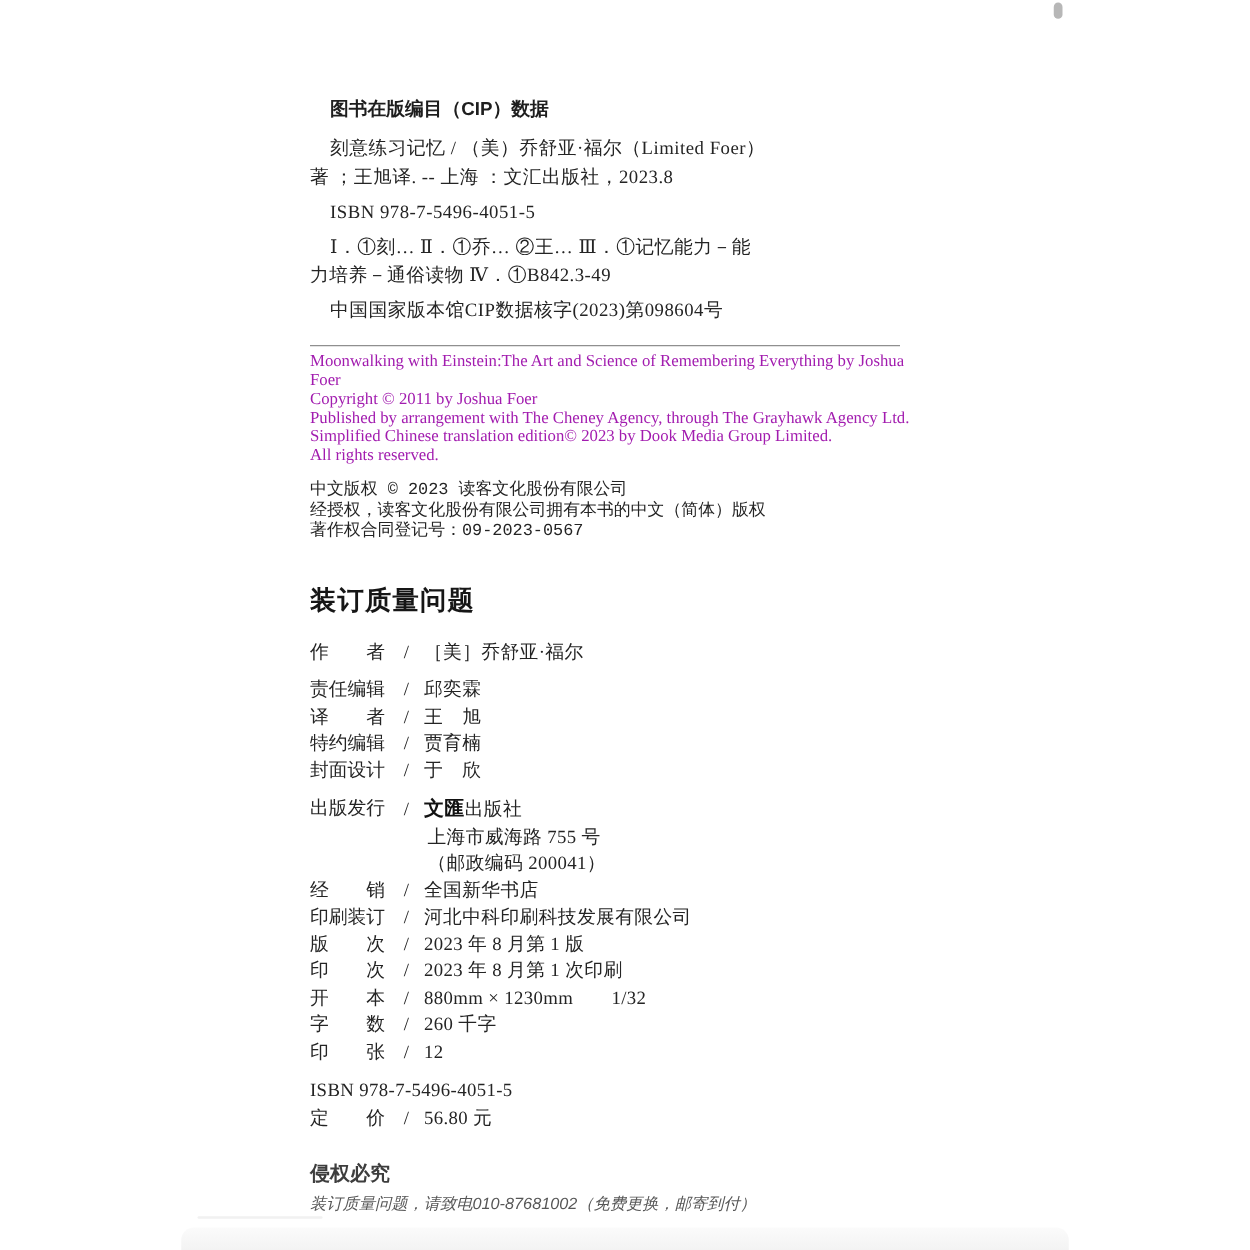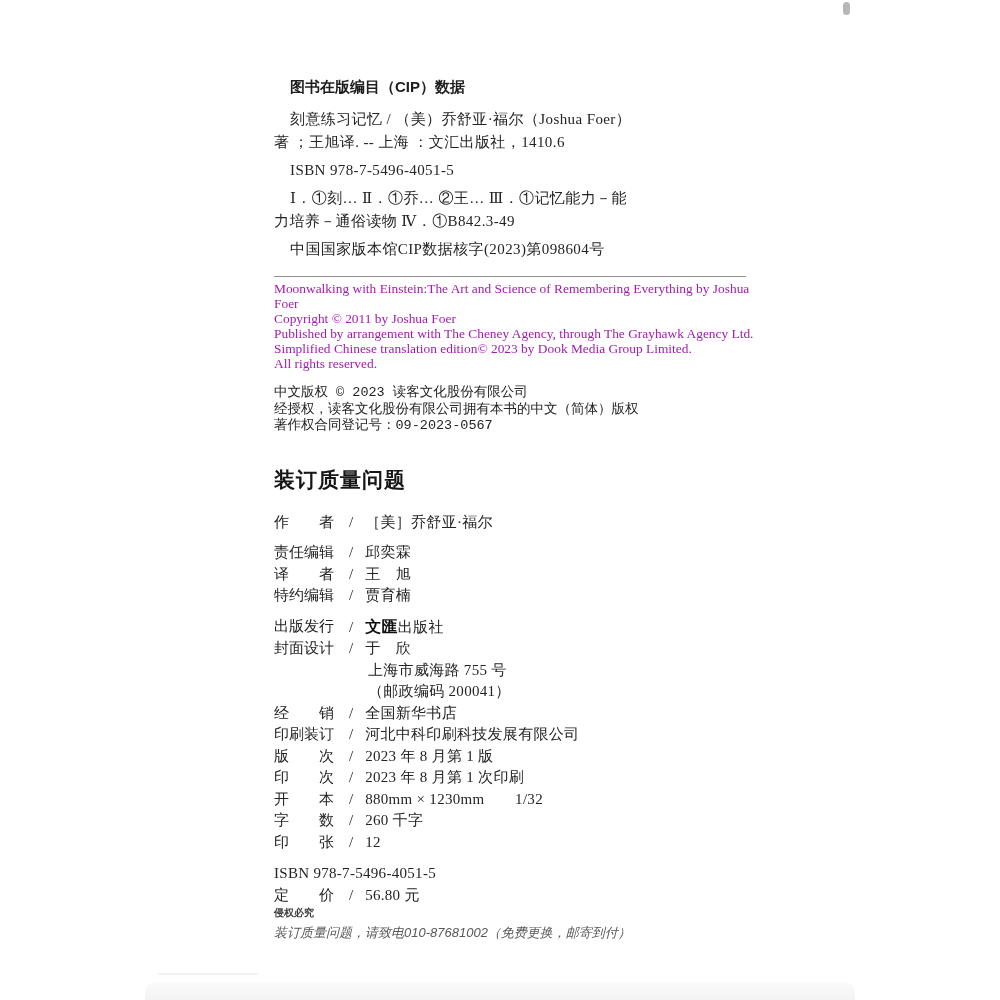--- a/index.html
+++ b/index.html
@@ -10,21 +10,21 @@
   .stage {
     position: relative;
     width: 1000px;
     height: 1000px;
     background: #ffffff;
     overflow: hidden;
     color: #222;
   }
   .content {
     position: absolute;
-    left: 274px;
+    left: 248px;
     top: 70px;
     width: 500px;
   }
 
   
   .cip-header {
     font-family: "Liberation Sans", "DejaVu Sans", sans-serif;
     font-weight: bold;
     font-size: 15px;
     color: #1e1e1e;
@@ -112,23 +112,24 @@
     letter-spacing: 0.3px;
   }
   .isbn-line {
     margin-top: 10px;
     line-height: 21.5px;
     letter-spacing: 0.3px;
   }
 
   
   .notice-title {
-    font-family: "Liberation Sans", "DejaVu Sans", sans-serif;
-    font-weight: bold;
-    font-size: 10px;
+    margin-top: 23px;
+    font-family: "Liberation Sans", "DejaVu Sans", sans-serif;
+    font-weight: bold;
+    font-size: 16px;
     color: #3d3d3d;
   }
   .notice-text {
     margin-top: 4px;
     font-family: "Liberation Sans", "DejaVu Sans", sans-serif;
     font-size: 13px;
     color: #575757;
     font-style: italic;
   }
 
@@ -165,22 +166,22 @@
 <body>
 
 <div class="stage">
 
   <div class="corner-mark"></div>
 
   <div class="content">
 
     <div>
       <div class="cip-header">图书在版编目（CIP）数据</div>
-      <div class="cip-line indent">刻意练习记忆 / （美）乔舒亚·福尔（Joshua Foer）</div>
-      <div class="cip-line">著 ；王旭译. -- 上海 ：文汇出版社，1410.6</div>
+      <div class="cip-line indent">刻意练习记忆 / （美）乔舒亚·福尔（Limited Foer）</div>
+      <div class="cip-line">著 ；王旭译. -- 上海 ：文汇出版社，2023.8</div>
       <div class="cip-line indent gap">ISBN 978-7-5496-4051-5</div>
       <div class="cip-line indent gap">Ⅰ．①刻… Ⅱ．①乔… ②王… Ⅲ．①记忆能力－能</div>
       <div class="cip-line">力培养－通俗读物 Ⅳ．①B842.3-49</div>
       <div class="cip-line indent gap">中国国家版本馆CIP数据核字(2023)第098604号</div>
     </div>
 
     <hr class="rule">
 
     <div class="english-block">
       <div>Moonwalking with Einstein:The Art and Science of Remembering Everything by Joshua Foer</div>
@@ -206,27 +207,27 @@
       <div class="row gap-before">
         <span class="lbl">责任编辑</span><span class="sep">/</span><span class="val">邱奕霖</span>
       </div>
 
       <div class="row">
         <span class="lbl">译者</span><span class="sep">/</span><span class="val">王　旭</span>
       </div>
       <div class="row">
         <span class="lbl">特约编辑</span><span class="sep">/</span><span class="val">贾育楠</span>
       </div>
+      <div class="row">
+        <span class="lbl">封面设计</span><span class="sep">/</span><span class="val">于　欣</span>
+      </div>
+
       <div class="row gap-before">
         <span class="lbl">出版发行</span><span class="sep">/</span><span class="val"><span class="publisher-name-bold">文匯</span><span>出版社</span></span>
       </div>
-
-      <div class="row">
-        <span class="lbl">封面设计</span><span class="sep">/</span><span class="val">于　欣</span>
-      </div>
       <div class="cont-line">上海市威海路 755 号</div>
       <div class="cont-line">（邮政编码 200041）</div>
 
       <div class="row">
         <span class="lbl">经销</span><span class="sep">/</span><span class="val">全国新华书店</span>
       </div>
       <div class="row">
         <span class="lbl">印刷装订</span><span class="sep">/</span><span class="val">河北中科印刷科技发展有限公司</span>
       </div>
       <div class="row">

